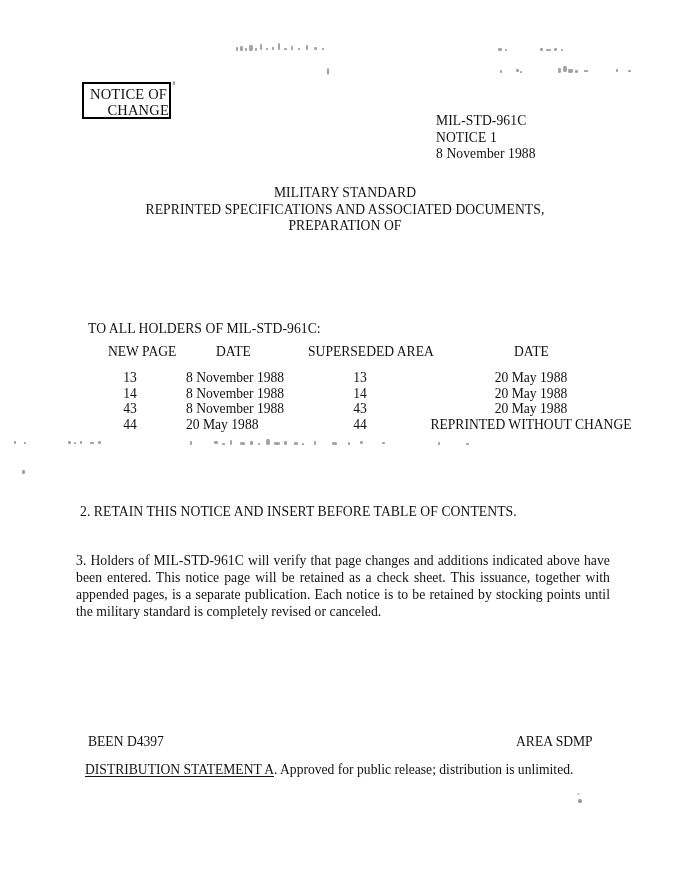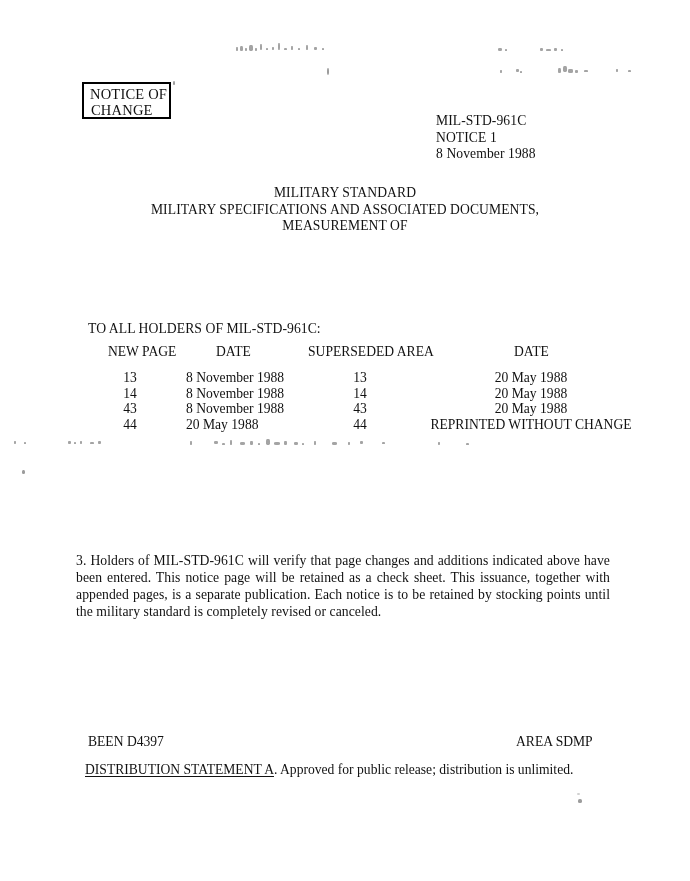--- a/index.html
+++ b/index.html
@@ -48,21 +48,21 @@
   .stamp-notice {
     left: 82px;
     top: 82px;
     width: 89px;
     height: 37px;
     padding: 2px 0 5px 6px;
     line-height: 16px;
     font-size: 14.5px;
     letter-spacing: .2px;
   }
-  .stamp-notice .l2 { margin-left: 1px; }
+  .stamp-notice .l2 { margin-left: 1px; text-align: right; }
   .stamp-nms {
     left: 408px;
     top: 84px;
     width: 206px;
     height: 20px;
     font-size: 13.6px;
     line-height: 19px;
     text-align: center;
     letter-spacing: -.1px;
   }
@@ -206,22 +206,22 @@
 
 
   <div class="ident">
     <div>MIL-STD-961C</div>
     <div>NOTICE 1</div>
     <div>8 November 1988</div>
   </div>
 
   <div class="title-block">
     <div>MILITARY STANDARD</div>
-    <div>MILITARY SPECIFICATIONS AND ASSOCIATED DOCUMENTS,</div>
-    <div>MEASUREMENT OF</div>
+    <div>REPRINTED SPECIFICATIONS AND ASSOCIATED DOCUMENTS,</div>
+    <div>PREPARATION OF</div>
   </div>
 
   <div class="tx holders">TO ALL HOLDERS OF MIL-STD-961C:</div>
 
 
   <div class="table">
     <div class="thead">
       <span class="cell h-new">NEW PAGE</span>
       <span class="cell h-date">DATE</span>
       <span class="cell h-sup">SUPERSEDED AREA</span>
@@ -277,20 +277,21 @@
     <i style="left:300px; top:4px; width:2px; height:4px;"></i>
     <i style="left:318px; top:5px; width:5px; height:3px;"></i>
     <i style="left:334px; top:5px; width:2px; height:3px;"></i>
     <i style="left:346px; top:4px; width:3px; height:3px;"></i>
     <i style="left:368px; top:5px; width:3px; height:2px;"></i>
     <i style="left:424px; top:5px; width:2px; height:3px;"></i>
     <i style="left:452px; top:6px; width:3px; height:2px;"></i>
   </div>
   <div class="speck" style="left:22px; top:470px; width:3px; height:4px;"></div>
 
+  <div class="tx para2">2.  RETAIN THIS NOTICE AND INSERT BEFORE TABLE OF CONTENTS.</div>
 
   <div class="tx para3">3.  Holders of MIL-STD-961C will verify that page changes and additions indicated above have been entered.  This notice page will be retained as a check sheet.  This issuance, together with appended pages, is a separate publication.  Each notice is to be retained by stocking points until the military  standard is completely revised or canceled.</div>
 
   <div class="footer-row">
     <span class="amsc">BEEN D4397</span>
     <span class="area">AREA SDMP</span>
   </div>
 
   <div class="dist">
     <span class="u">DISTRIBUTION STATEMENT A</span><span>.  Approved for public release; distribution is unlimited.</span>

